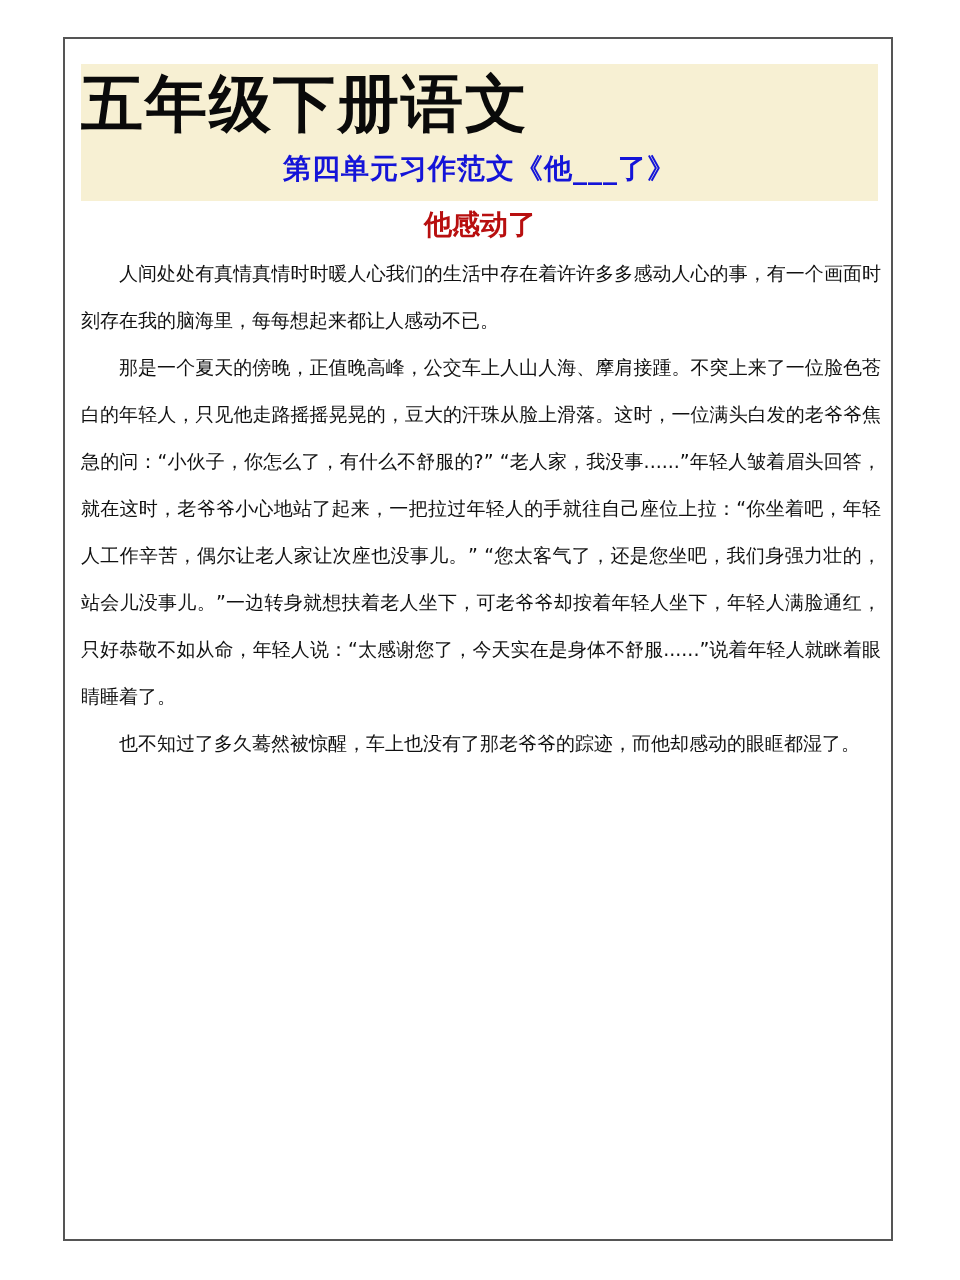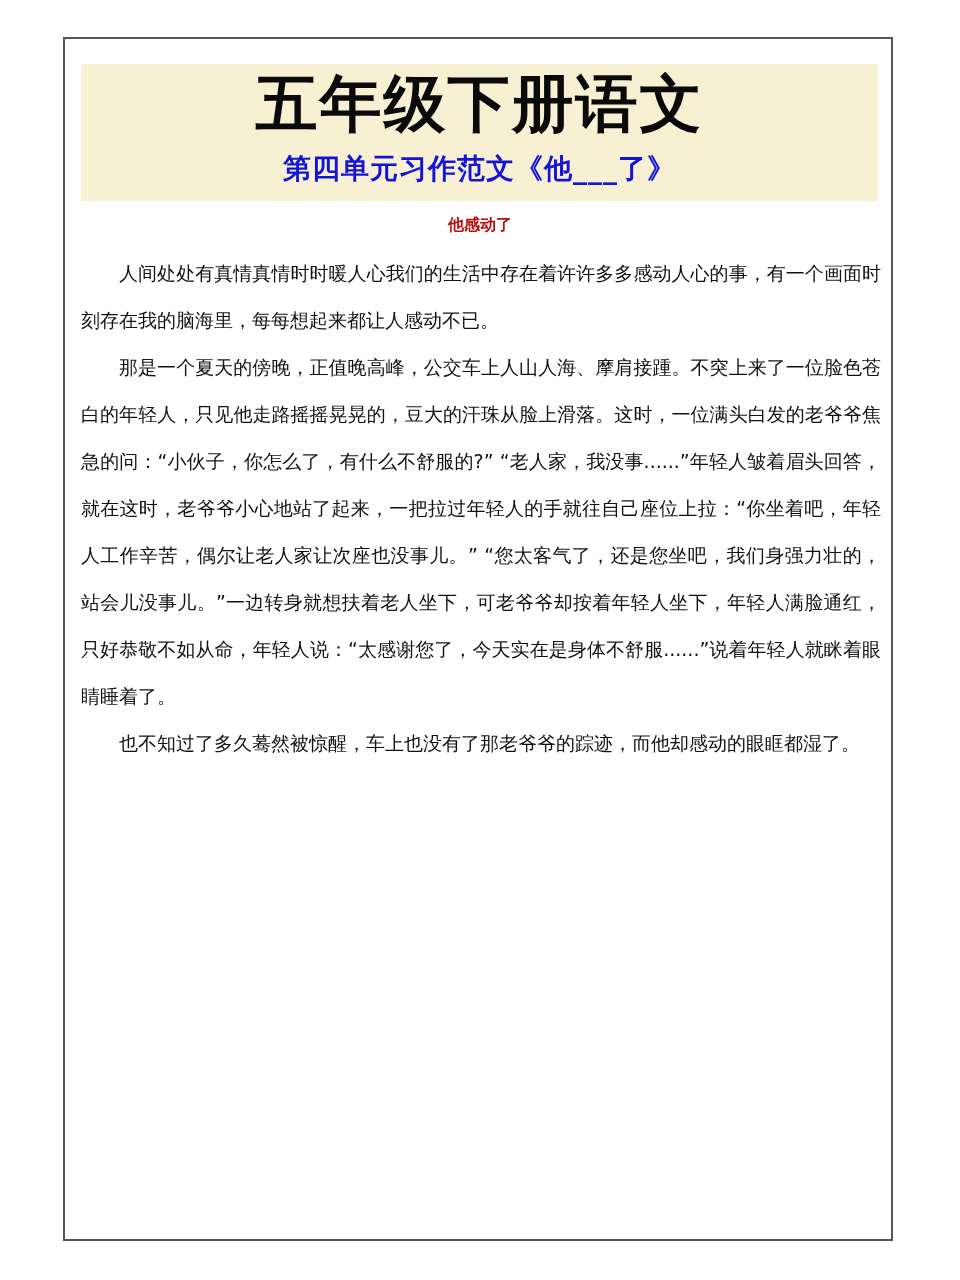--- a/index.html
+++ b/index.html
@@ -30,21 +30,20 @@
       top: 64px;
       width: 797px;
       height: 137px;
       background: #f7f0d3;
     }
     .main-title {
       position: absolute;
       left: 0;
       right: 0;
       top: 4px;
-      text-align: center;
       font-size: 62px;
       font-weight: bold;
       color: #0a0a0a;
       letter-spacing: 2px;
       line-height: 72px;
     }
     .subtitle {
       position: absolute;
       left: 0;
       right: 0;
@@ -55,21 +54,21 @@
       color: #1414d8;
       line-height: 46px;
       letter-spacing: 1px;
     }
     .essay-title {
       position: absolute;
       left: 0;
       width: 960px;
       top: 208px;
       text-align: center;
-      font-size: 16px;
+      font-size: 28px;
       font-weight: bold;
       color: #b80f0f;
       line-height: 34px;
     }
     .essay-body {
       position: absolute;
       left: 81px;
       top: 250px;
       width: 800px;
       font-size: 19px;

